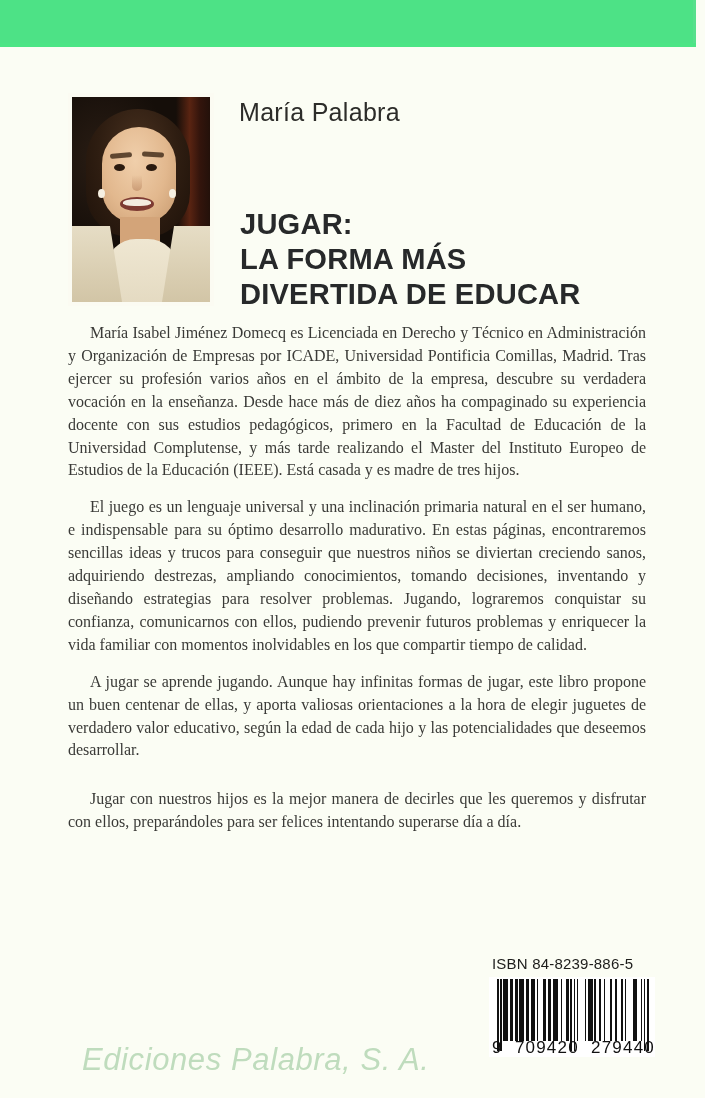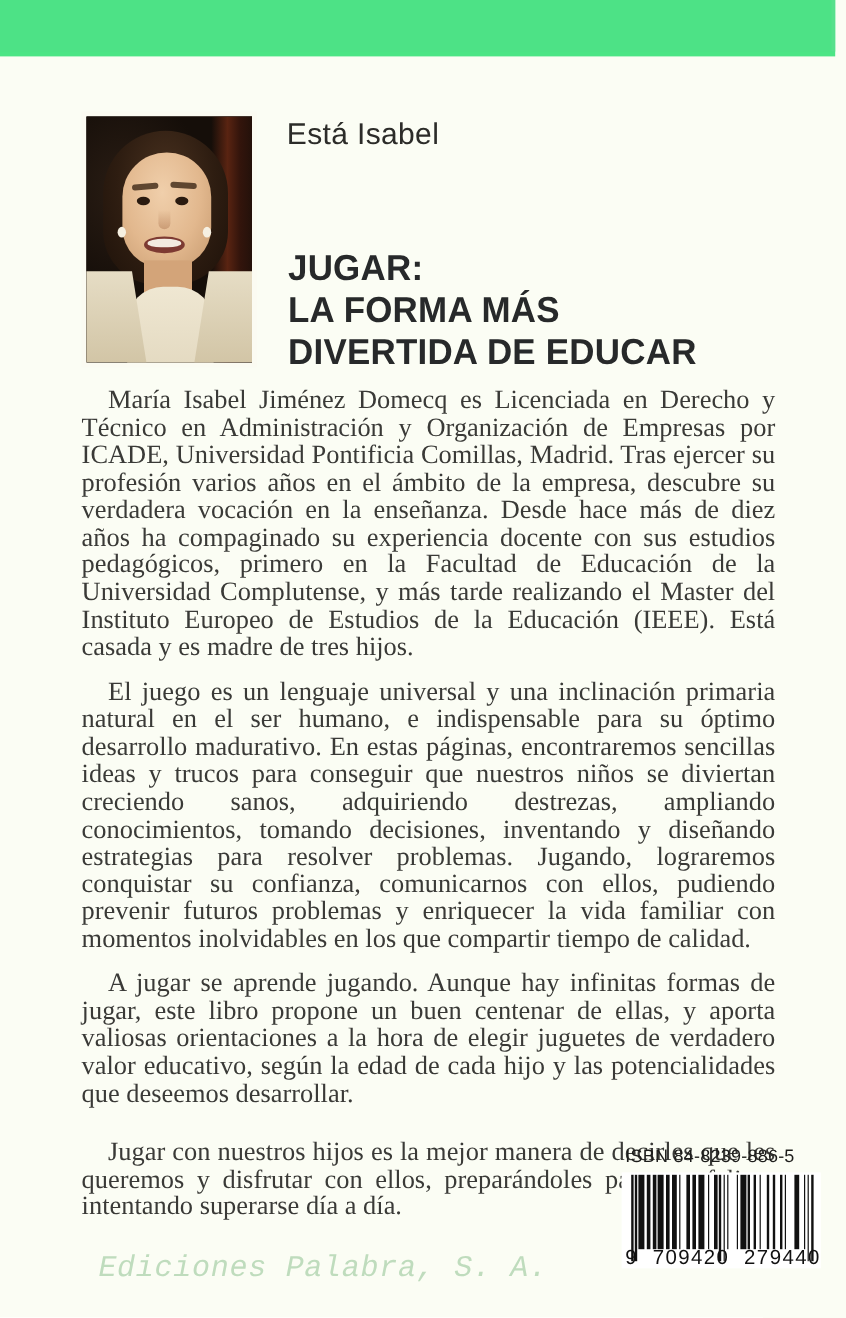--- a/index.html
+++ b/index.html
@@ -192,36 +192,36 @@
   .book-title .ln { display: block; white-space: nowrap; }
 
   
   .blurb {
     position: absolute;
     left: 68px;
     top: 322px;
     width: 578px;
     color: #3a3a37;
     font-family: "Liberation Serif", serif;
-    font-size: 22px;
+    font-size: 16px;
     line-height: 22.9px;
     text-align: justify;
     text-justify: inter-word;
   }
   .blurb p {
     margin: 0 0 14px 0;
     text-indent: 22px;
   }
   .blurb p:last-child { margin-bottom: 0; margin-top: 26px; }
   .blurb em { font-style: italic; }
 
   
   .isbn-block {
     position: absolute;
-    left: 518px;
+    left: 489px;
     top: 955px;
     width: 168px;
   }
   .isbn-text {
     font-family: "Liberation Sans", sans-serif;
     font-size: 15px;
     color: #1d1d1b;
     letter-spacing: .2px;
     margin-bottom: 5px;
     padding-left: 3px;
@@ -260,23 +260,23 @@
     justify-content: space-between;
   }
   .barcode-digits span { display: inline-block; }
 
   
   .publisher {
     position: absolute;
     left: 82px;
     top: 1042px;
     color: #bfdcbd;
-    font-family: Liberation Mono, monospace;
+    font-family: Liberation Sans, sans-serif;
     font-style: italic;
-    font-size: 25px;
+    font-size: 31px;
     letter-spacing: .6px;
   }
 </style>
 </head>
 <body>
 
 <div id="cover">
 
   <div class="green-band">
     <div class="green-band-inner"></div>
@@ -299,21 +299,21 @@
       <div class="earring-l"></div>
       <div class="earring-r"></div>
       <div class="neck"></div>
       <div class="sweater"></div>
       <div class="jacket-l"></div>
       <div class="jacket-r"></div>
     </div>
   </div>
 
   <div class="author-name">
-    <span class="ln">Está Isabel</span>
+    <span class="ln">María Palabra</span>
   </div>
 
   <div class="book-title">
     <span class="ln">JUGAR:</span>
     <span class="ln">LA FORMA MÁS</span>
     <span class="ln">DIVERTIDA DE EDUCAR</span>
   </div>
 
   <div class="blurb">
     <p>María Isabel Jiménez Domecq es Licenciada en Derecho y Técnico en Administración y Organización de Empresas por ICADE, Universidad Pontificia Comillas, Madrid. Tras ejercer su profesión varios años en el ámbito de la empresa, descubre su verdadera vocación en la enseñanza. Desde hace más de diez años ha compaginado su experiencia docente con sus estudios pedagógicos, primero en la Facultad de Educación de la Universidad Complutense, y más tarde realizando el Master del Instituto Europeo de Estudios de la Educación (IEEE). Está casada y es madre de tres hijos.</p>

